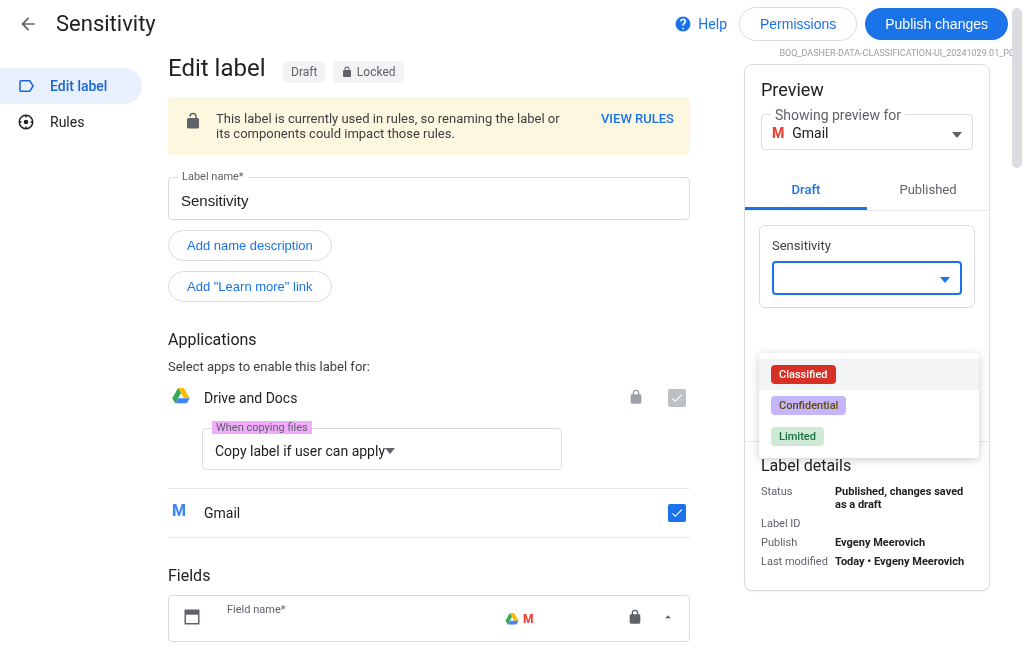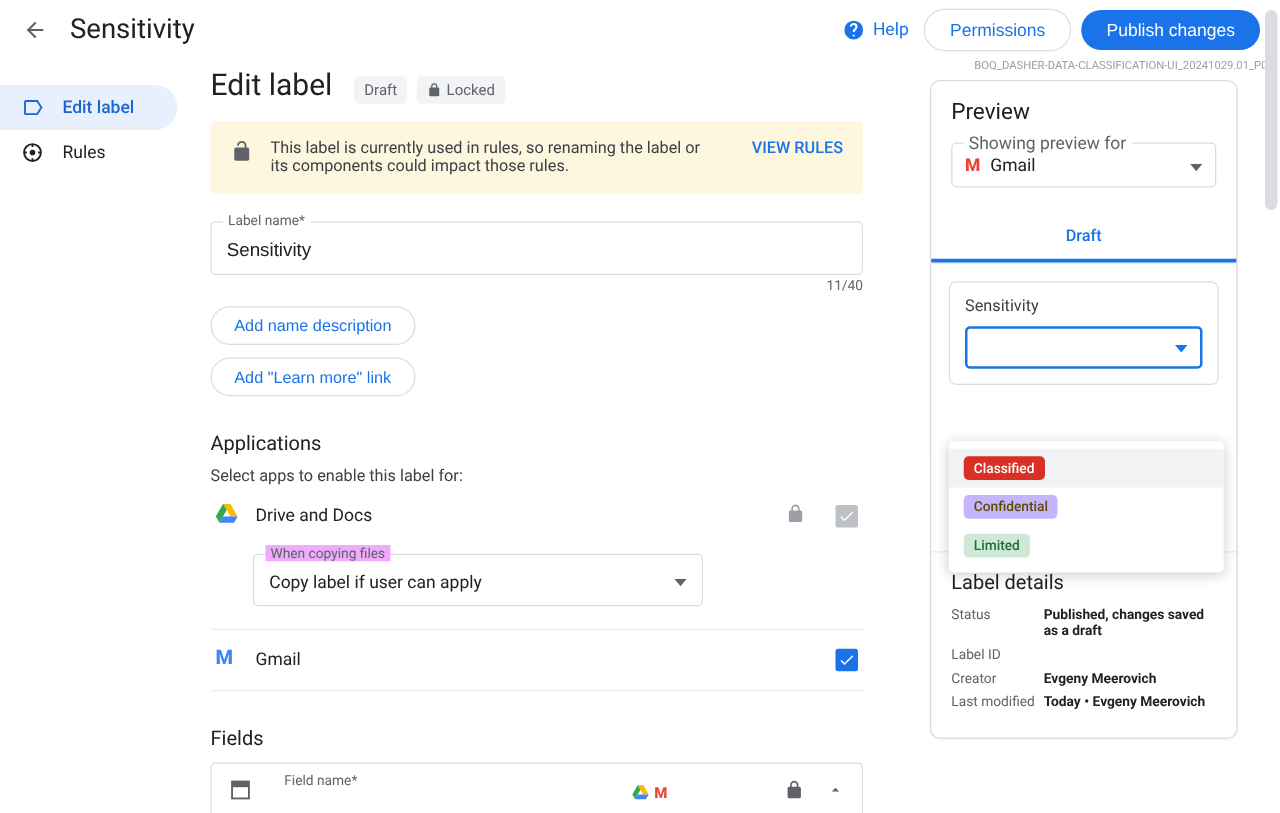--- a/index.html
+++ b/index.html
@@ -44,21 +44,21 @@
 .app-row:last-of-type { border-bottom: none; }
 .app-icon { width: 20px; height: 20px; margin-right: 12px; flex-shrink: 0; }
 .app-name { flex: 1; font-size: 14px; }
 .app-lock { color: #80868b; margin-right: 24px; }
 .checkbox { width: 18px; height: 18px; border-radius: 2px; display: flex; align-items: center; justify-content: center; cursor: pointer; }
 .checkbox.checked { background: #1a73e8; }
 .checkbox.disabled { background: #bdc1c6; }
 .checkbox svg { fill: #fff; }
 
 .copy-select-wrap { margin-left: 34px; margin-top: 6px; position: relative; width: 360px; }
-.copy-select { width: 100%; border: 1px solid #dadce0; border-radius: 4px; padding: 14px 12px 10px; font-size: 14px; display: flex; justify-content: space-between; align-items: center; cursor: pointer; }
+.copy-select { width: 100%; border: 1px solid #dadce0; border-radius: 4px; padding: 14px 12px 10px; font-size: 14px; display: flex; align-items: center; cursor: pointer; }
 .copy-label { position: absolute; top: -7px; left: 10px; background: #f0abfc; padding: 0 4px; font-size: 11px; color: #5f6368; }
 
 .fields-box { border: 1px solid #dadce0; border-radius: 4px; padding: 12px 14px; margin-top: 10px; display: flex; align-items: center; gap: 12px; }
 .fields-inner-wrap { position: relative; flex: 0 0 auto; }
 .fields-inner-label { position: absolute; top: -7px; left: 10px; background: #fff; padding: 0 4px; font-size: 11px; color: #5f6368; }
 .fields-right { margin-left: auto; display: flex; align-items: center; gap: 18px; color: #5f6368; }
 
 
 .preview-panel { position: absolute; top: 64px; right: 34px; width: 246px; border: 1px solid #dadce0; border-radius: 8px; background: #fff; box-shadow: 0 1px 2px rgba(0,0,0,0.05); }
 .preview-inner { padding: 14px 16px 10px; }
@@ -170,21 +170,20 @@
           </svg>
       </span>
       <span class="text">This label is currently used in rules, so renaming the label or its components could impact those rules.</span>
       <span class="link">VIEW RULES</span>
     </div>
 
     <div class="field-wrap">
       <span class="field-label">Label name*</span>
       <input class="text-field" type="text" value="Sensitivity" style="">
     </div>
-    <div class="char-count">11/40</div>
 
     <div><button class="btn-ghost">Add name description</button></div>
     <div><button class="btn-ghost">Add "Learn more" link</button></div>
 
     <div class="section-head">Applications</div>
     <div class="section-sub">Select apps to enable this label for:</div>
 
     <div class="app-row" style="border-bottom:none;">
       <span class="app-icon">
         <svg width="18" height="16" viewBox="0 0 24 22">
@@ -275,20 +274,21 @@
         <span class="arrow">
           <svg width="10" height="6" viewBox="0 0 10 6">
               <path fill="#5f6368" d="M0 0l5 6 5-6z"></path>
             </svg>
         </span>
       </div>
     </div>
   </div>
   <div class="preview-tabs">
     <div class="preview-tab active">Draft</div>
+    <div class="preview-tab">Published</div>
   </div>
   <div class="preview-card">
     <div class="preview-card-title">Sensitivity</div>
     <div class="sens-select">
       <span class="tri">
         <svg width="10" height="6" viewBox="0 0 10 6">
             <path fill="#1a73e8" d="M0 0l5 6 5-6z"></path>
           </svg>
       </span>
     </div>
@@ -325,21 +325,21 @@
   <div class="details">
     <div class="details-title">Label details</div>
     <div class="detail-row">
         <span class="detail-k">Status</span>
         <span class="detail-v">Published, changes saved as a draft</span>
       </div>
     <div class="detail-row">
         <span class="detail-k">Label ID</span>
       </div>
     <div class="detail-row">
-        <span class="detail-k">Creator</span>
+        <span class="detail-k">Publish</span>
         <span class="detail-v">Evgeny Meerovich</span>
       </div>
     <div class="detail-row">
         <span class="detail-k">Last modified</span>
         <span class="detail-v">Today • Evgeny Meerovich</span>
       </div>
   </div>
 </div>
 
 <div class="scrollbar"></div>

